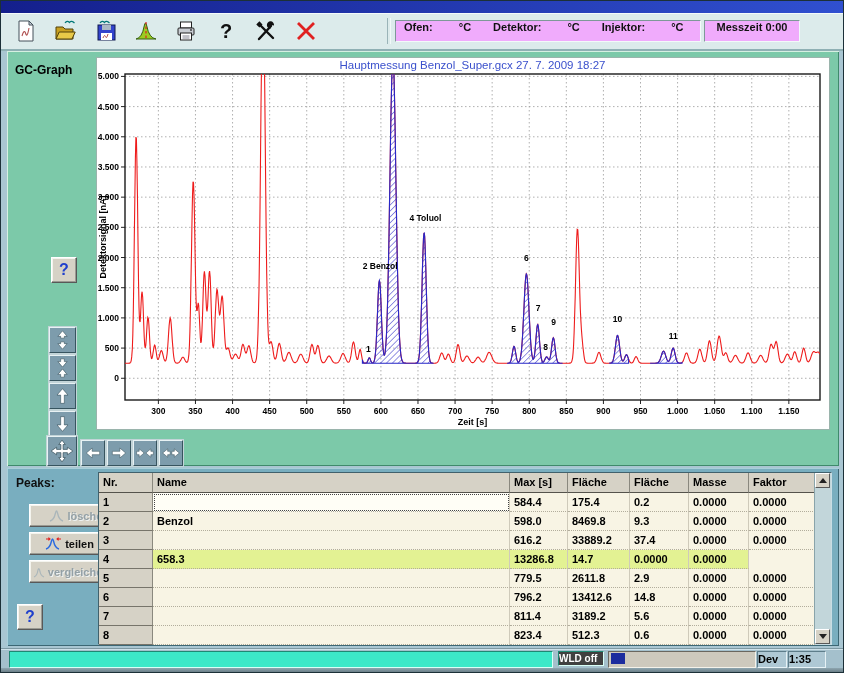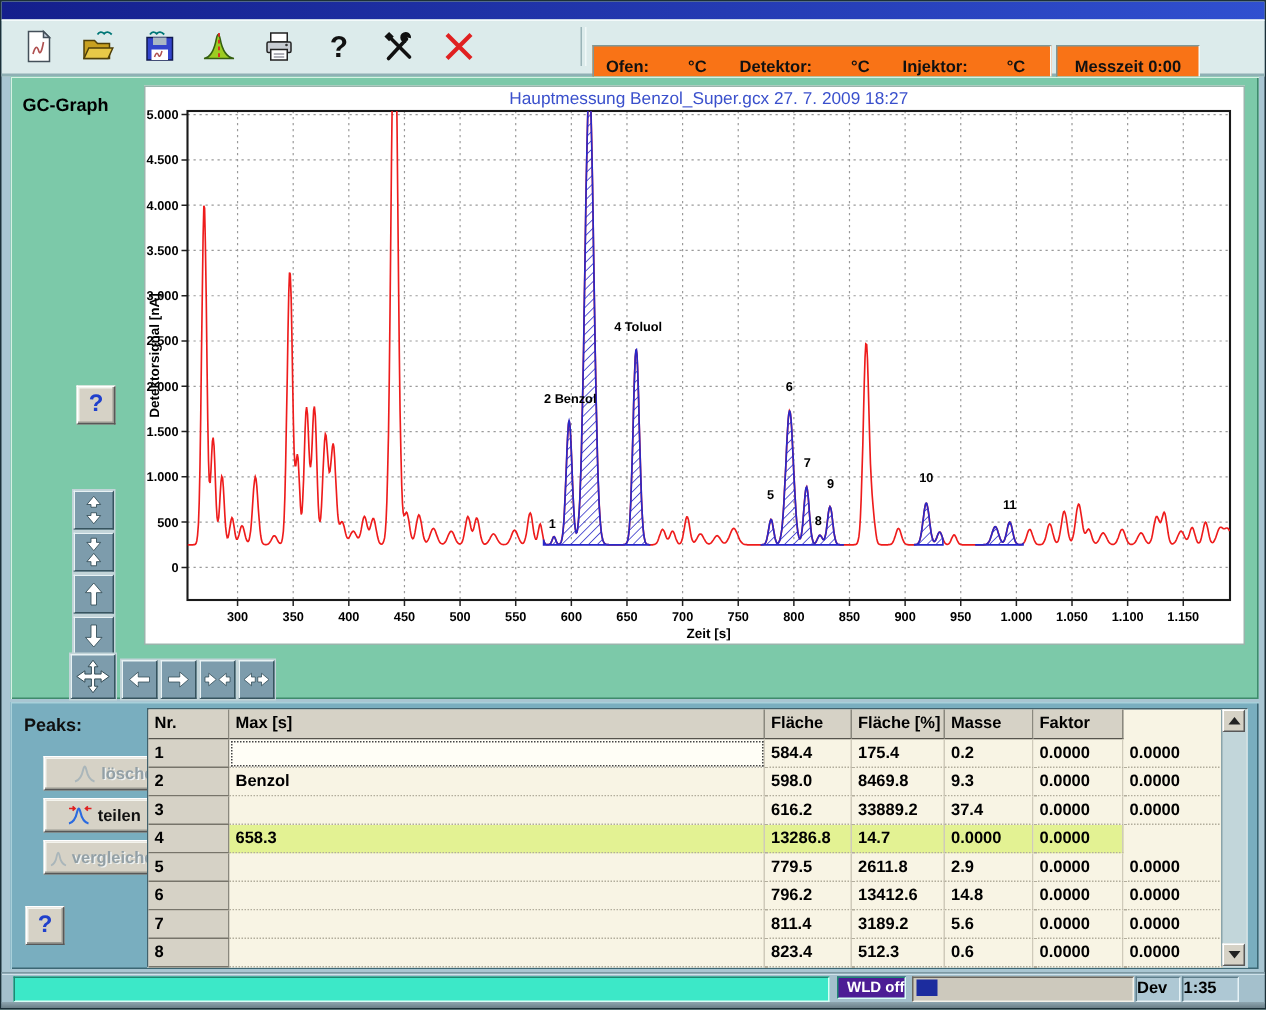--- a/index.html
+++ b/index.html
@@ -8,23 +8,23 @@
   
   .titlebar{position:absolute;left:0;top:0;width:844px;height:12px;
             background:linear-gradient(90deg,#141f8c,#3050d0);}
   
   .toolbar{position:absolute;left:0;top:12px;width:844px;height:35px;background:#dcebeb;
            border-top:1px solid #f4fafa;border-bottom:2px solid #8fb0b4;}
   .tbtn{position:absolute;top:3px;width:30px;height:28px;background:transparent;border:none;padding:0;cursor:pointer;}
   .tbtn svg{width:24px;height:24px;display:block;margin:0 auto;}
   .tsep{position:absolute;left:386px;top:4px;width:2px;height:26px;
         border-left:1px solid #9ab4b8;border-right:1px solid #f0f8f8;}
-  .field{position:absolute;top:6px;height:20px;background:#f97316;border:1px solid;
+  .field{position:absolute;top:6px;height:20px;background:#f0abfc;border:1px solid;
          border-color:#7e9898 #f2fafa #f2fafa #7e9898;font-size:11px;font-weight:bold;color:#111;
-         display:flex;align-items:flex-end;margin-top:10px;}
+         display:flex;align-items:flex-start;}
   .field.temps{left:394px;width:304px;}
   .field.mess{left:703px;width:94px;justify-content:center;}
   .temps span{display:inline-block;}
   .t-lab{margin-left:8px;}
   .t-val{margin-left:26px;margin-right:14px;}
   
   .gc-panel{position:absolute;left:6px;top:50px;width:832px;height:415px;background:#7cc9a9;
             box-shadow:inset 1px 1px 0 #d6f0e2,inset -1px -1px 0 #3f8a6c;}
   .gc-title{position:absolute;left:8px;top:12px;font-size:12px;font-weight:bold;color:#000000;}
   .chart-box{position:absolute;left:89px;top:6px;width:732px;height:371px;background:#ffffff;
@@ -69,23 +69,23 @@
         display:flex;align-items:center;justify-content:center;cursor:pointer;padding:0;}
   .tri-up{width:0;height:0;border-left:4px solid transparent;border-right:4px solid transparent;
           border-bottom:5px solid #222;}
   .tri-down{width:0;height:0;border-left:4px solid transparent;border-right:4px solid transparent;
           border-top:5px solid #222;}
   
   .statusbar{position:absolute;left:0;top:647px;width:844px;height:20px;background:#a4c0cc;
              border-top:1px solid #7d98a2;box-shadow:inset 0 1px 0 #cfe2ea;}
   .cyanstrip{position:absolute;left:8px;top:2px;width:542px;height:15px;background:#3ce8c8;
              border:1px solid;border-color:#1f8873 #d8fff6 #d8fff6 #1f8873;}
-  .wldbtn{position:absolute;left:557px;top:2px;width:46px;height:15px;background:#4c1d95;
+  .wldbtn{position:absolute;left:557px;top:2px;width:46px;height:15px;background:#404040;
           border:1px solid;border-color:#1f8873 #d8fff6 #d8fff6 #1f8873;
-          color:#ffffff;font-size:10px;font-weight:bold;text-align:right;line-height:14px;cursor:pointer;padding:0;}
+          color:#ffffff;font-size:10px;font-weight:bold;text-align:left;line-height:14px;cursor:pointer;padding:0;}
   .progress{position:absolute;left:607px;top:2px;width:146px;height:15px;background:#cdc9bd;
             border:1px solid;border-color:#6a675f #f4f2ea #f4f2ea #6a675f;}
   .pblock{position:absolute;left:2px;top:1px;width:14px;height:11px;background:#1c2c9e;}
   .sbox{position:absolute;top:2px;height:15px;background:#aec8d4;
         border:1px solid;border-color:#5e7d8a #e6f2f6 #e6f2f6 #5e7d8a;
         font-size:11px;font-weight:bold;color:#000;line-height:14px;}
   .bottomedge{position:absolute;left:0;top:667px;width:844px;height:6px;
               background:linear-gradient(180deg,#8ea6b0,#5a6c74);}
 </style>
 </head>
@@ -359,20 +359,21 @@
         <path d="M1 11 q3 -1 4 -7 q0.8 -3 1.6 0 q1 6 4.4 7" fill="none" stroke="#aab6ba" stroke-width="1.2"></path>
       </svg>
       <span>vergleichen</span>
     </button>
 
     <button class="helpbtn" style="left:10px;top:136px">?</button>
 
     <div class="ptable">
       <div class="tgrid">
           <div class="hcell">Nr.</div>
+          <div class="hcell">Name</div>
           <div class="hcell">Max [s]</div>
           <div class="hcell">Fläche</div>
           <div class="hcell">Fläche [%]</div>
           <div class="hcell">Masse [ng]</div>
           <div class="hcell">Faktor</div>
         </div>
       <div>
           <div class="tgrid drow">
             <div class="cell num">1</div>
             <div class="cell name focus"></div>

